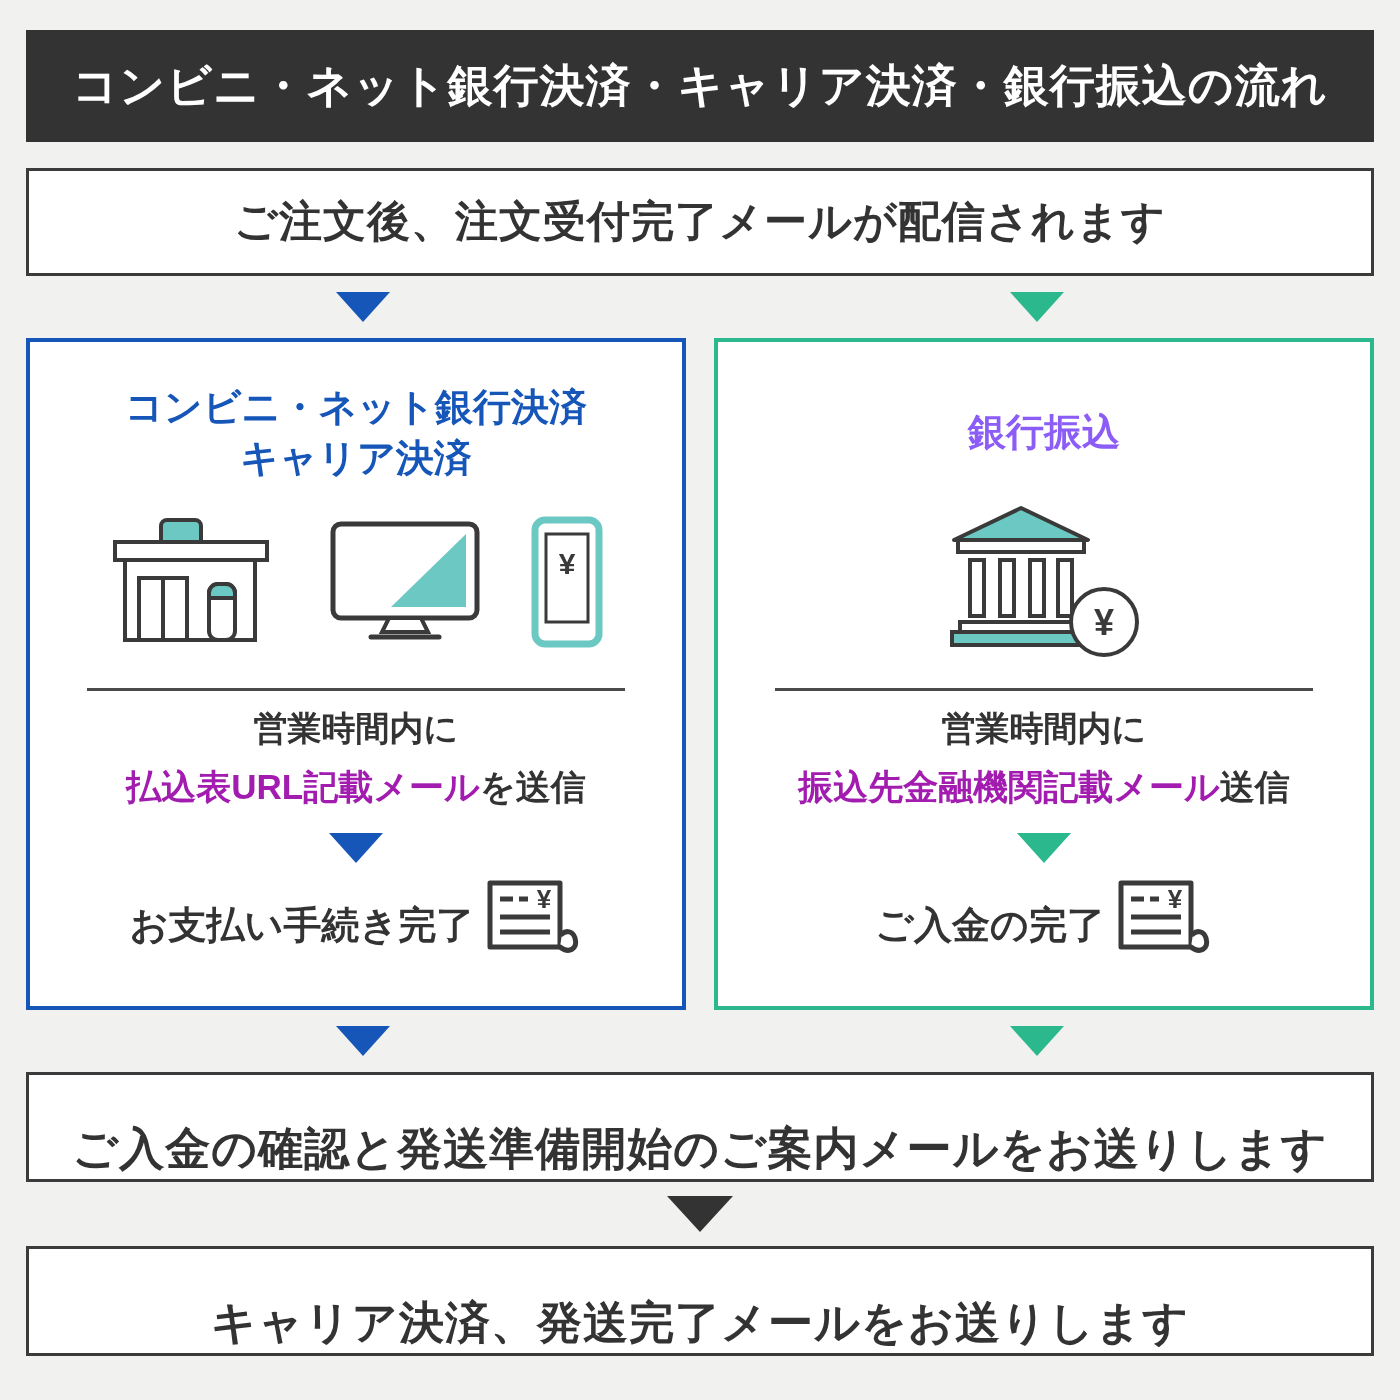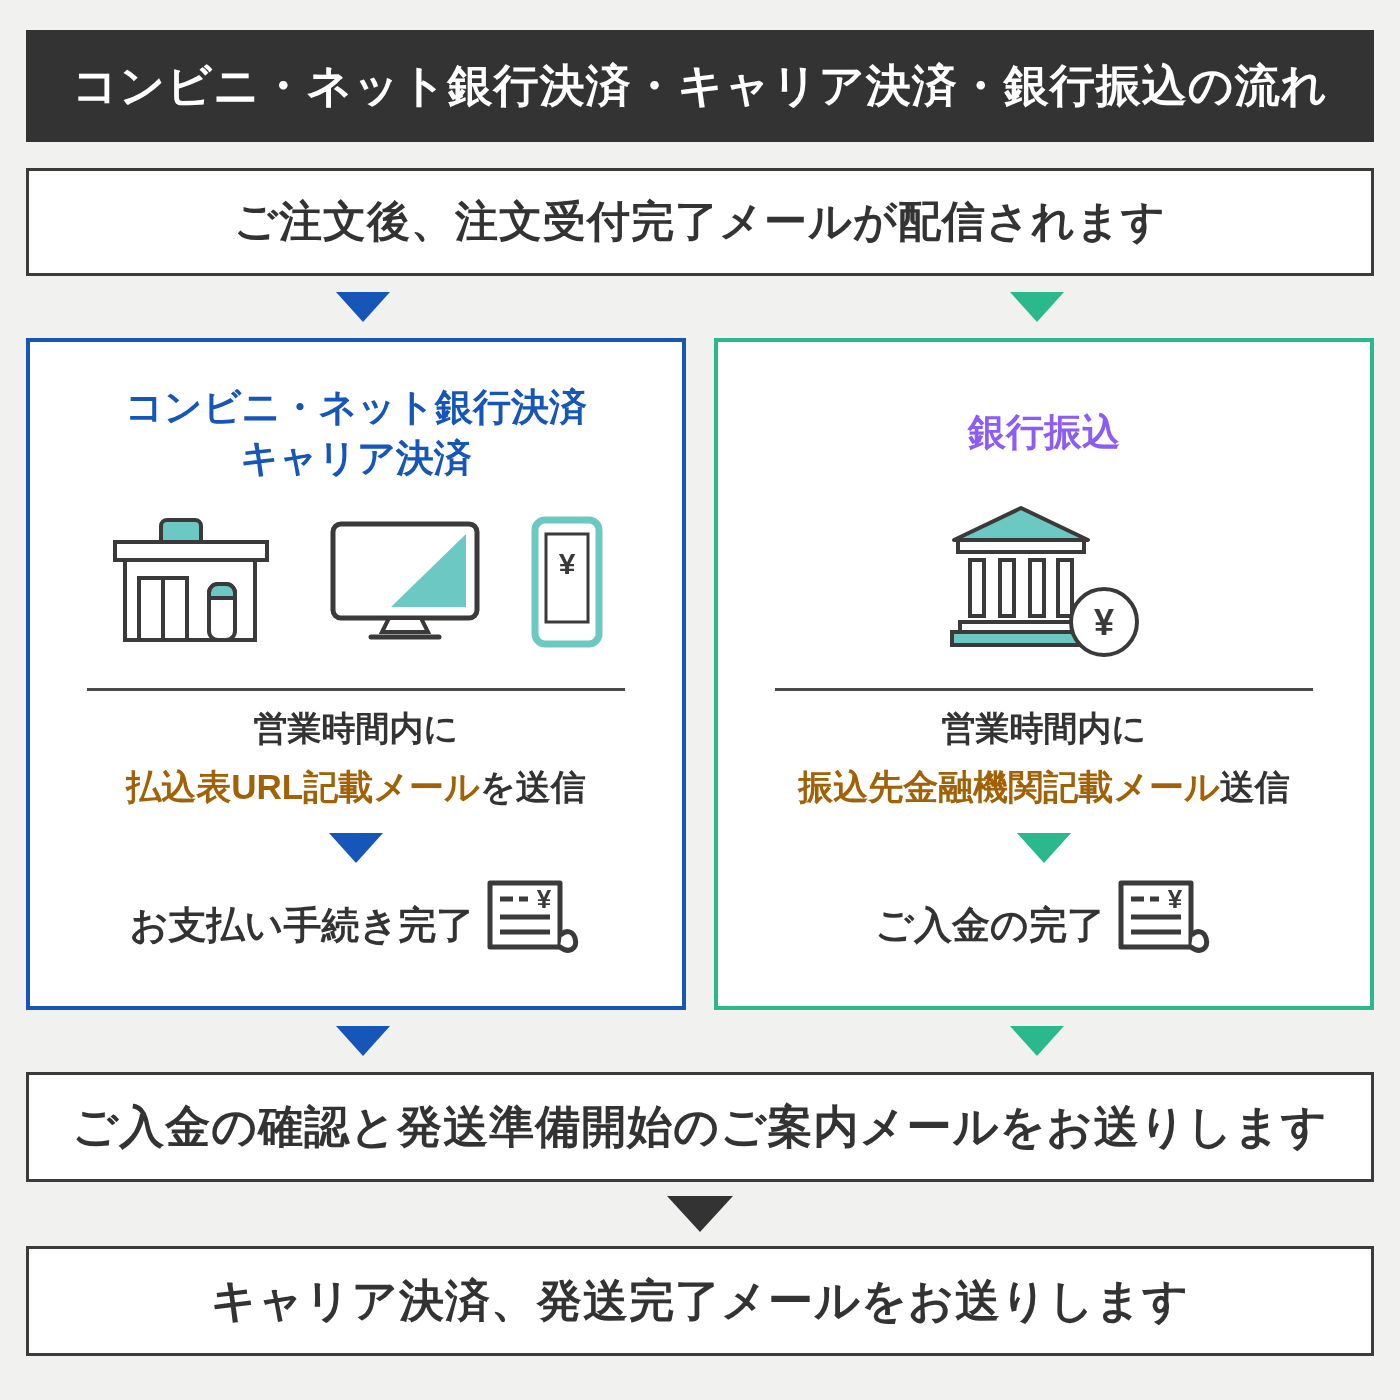--- a/index.html
+++ b/index.html
@@ -16,21 +16,21 @@
     display:flex; align-items:center; justify-content:center;
     margin-bottom:26px;
   }
   .header h1 { font-size:45px; font-weight:bold; letter-spacing:1px; white-space:nowrap; }
 
   .step-box {
     background:#ffffff; border:3px solid #3b3b3b; height:108px;
     display:flex; align-items:center; justify-content:center;
     font-size:43px; font-weight:bold; letter-spacing:1px; white-space:nowrap;
   }
-  .step-box.big { font-size:45px; height:110px; }
+  .step-box.big { font-size:45px; height:110px;align-items:flex-end; }
 
   .arrow-row { display:flex; height:62px; flex:0 0 auto; }
   .arrow-row .half { flex:1; display:flex; align-items:center; justify-content:center; }
 
   .tri { width:0; height:0; border-left:27px solid transparent; border-right:27px solid transparent; border-top:30px solid #333333; }
   .tri.blue  { border-top-color:#1656b8; }
   .tri.green { border-top-color:#2cb88d; }
   .tri.dark  { border-left-width:33px; border-right-width:33px; border-top-width:36px; border-top-color:#333333; }
   .tri.center { margin:14px auto; }
 
@@ -48,21 +48,21 @@
   }
   .col-title.blue-text  { color:#1656b8; }
   .col-title.green-text { color:#8b5cf6; }
 
   .icons-row { margin-top:14px; height:168px; display:flex; align-items:center; justify-content:center; gap:50px; }
 
   .divider { width:88%; border:none; border-top:3px solid #4a4a4a; margin-top:20px; }
 
   .hours { margin-top:15px; font-size:34px; font-weight:bold; }
   .mail-line { margin-top:12px; font-size:35px; font-weight:bold; white-space:nowrap; }
-  .mail-line .orange { color:#a16207; }
+  .mail-line .orange { color:#a21caf; }
 
   .col .tri { margin-top:22px; }
 
   .done-row { margin-top:14px; display:flex; align-items:center; gap:8px; font-size:38px; font-weight:bold; white-space:nowrap; }
 
   svg text { font-family:"Liberation Sans","DejaVu Sans",sans-serif; }
 </style>
 </head>
 <body>
 

